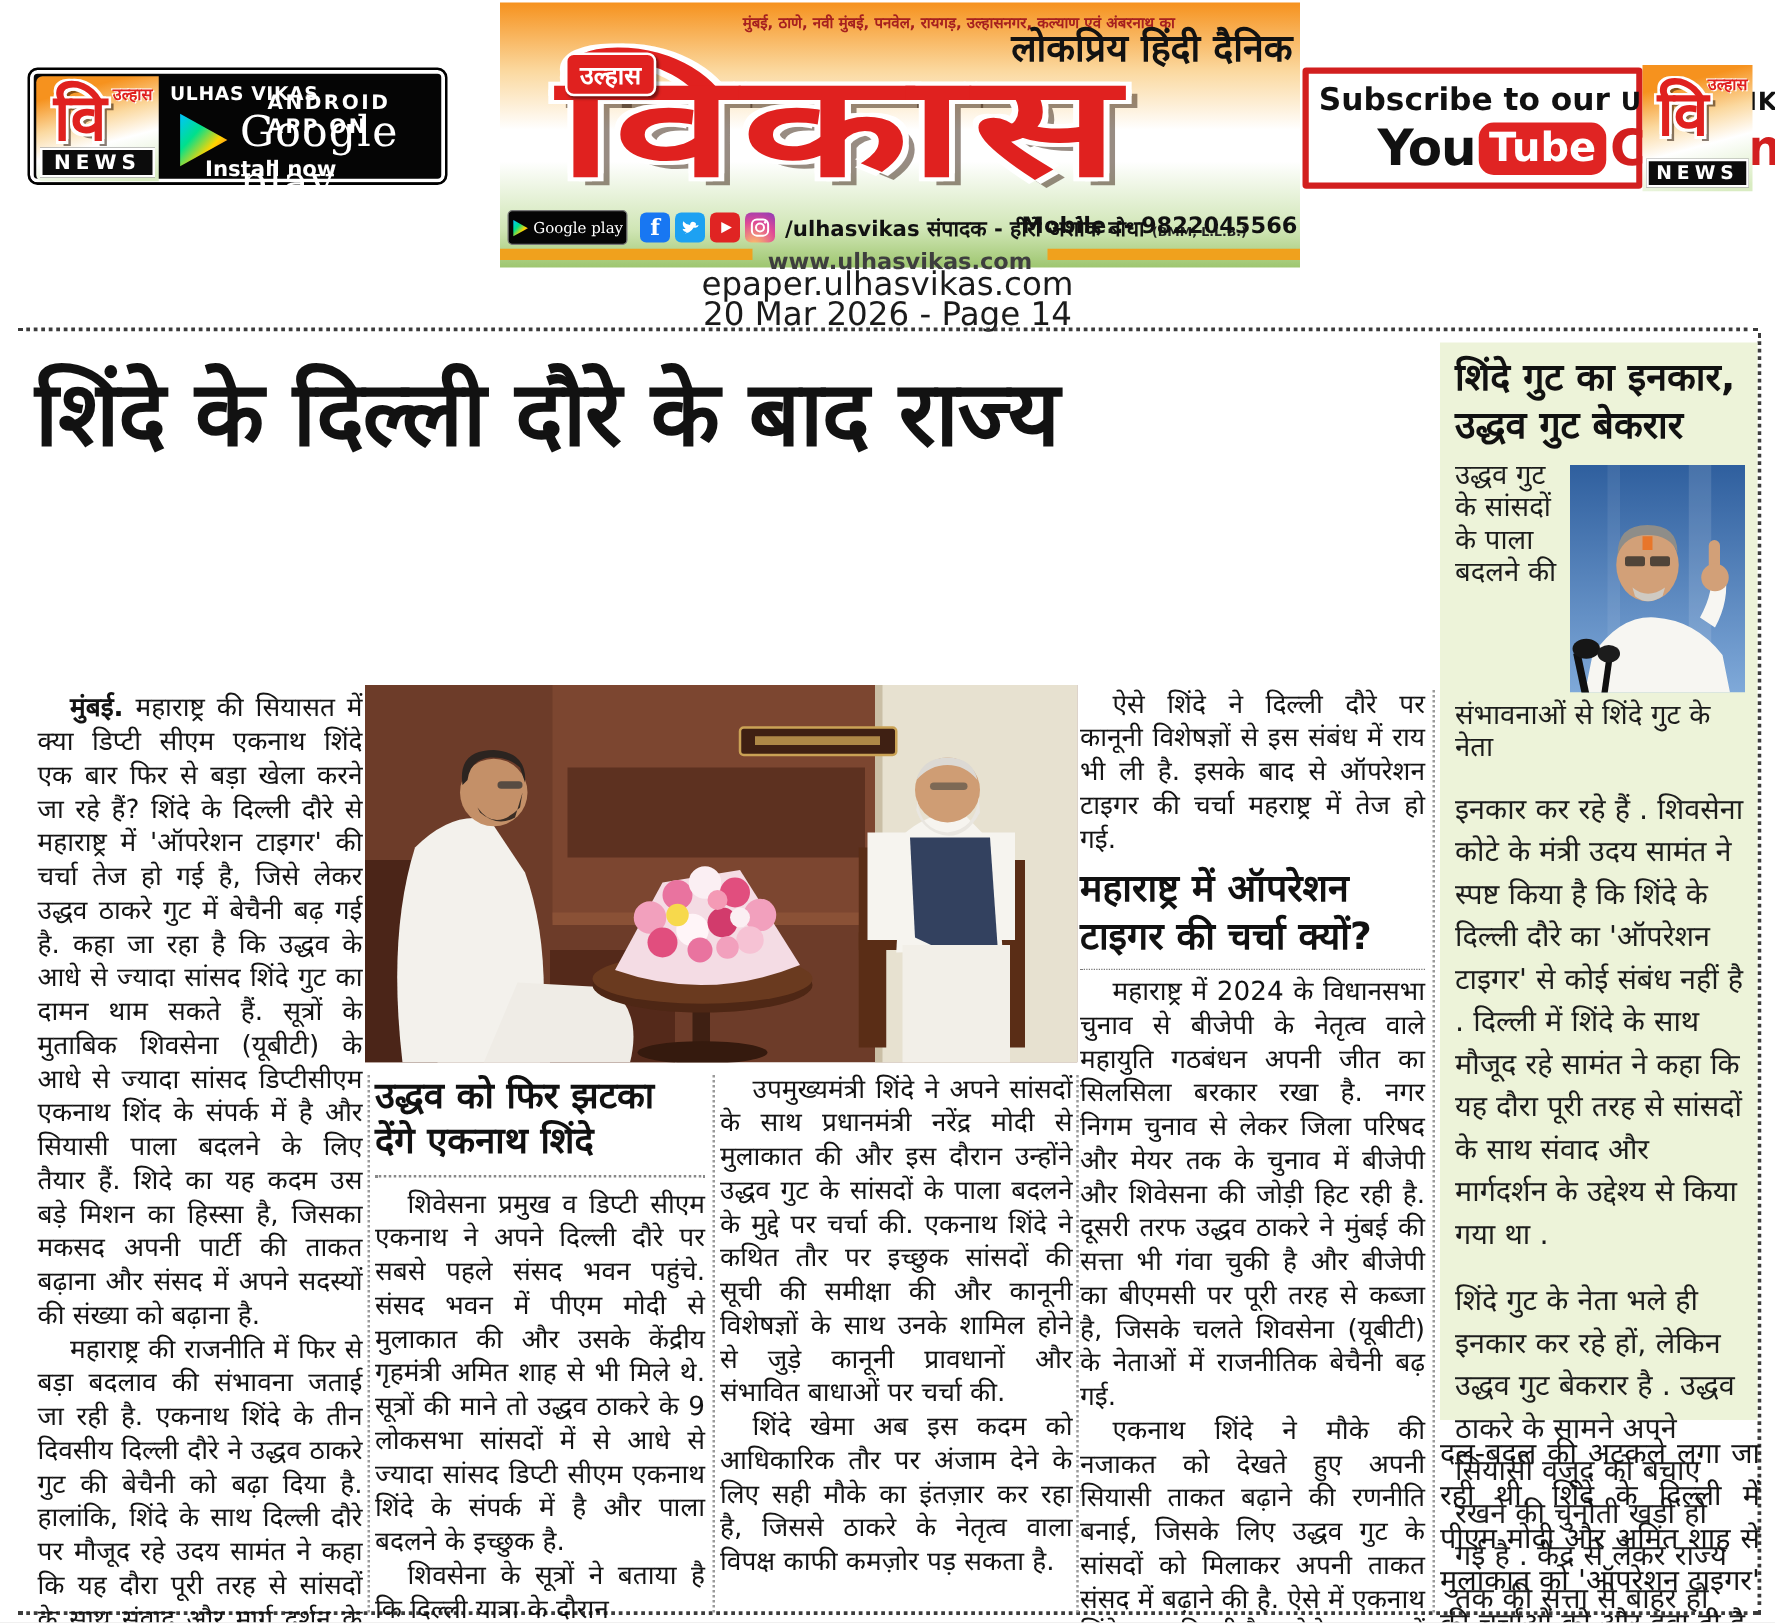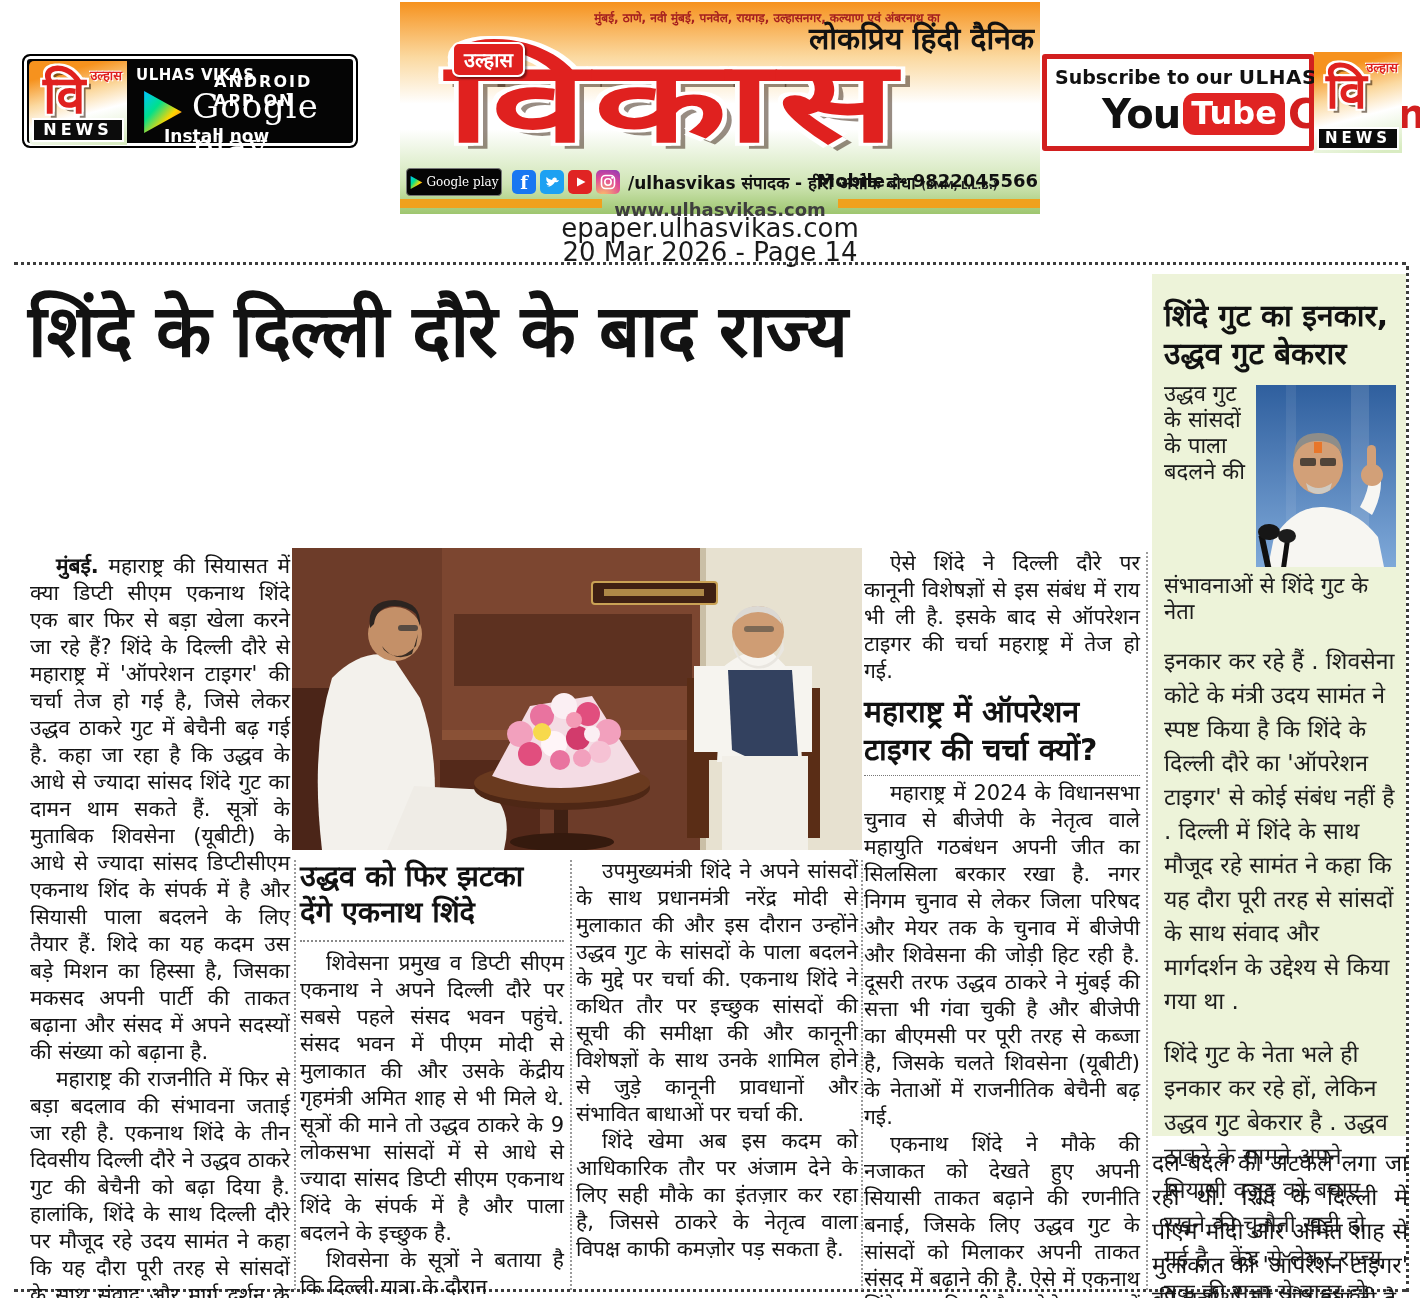--- a/index.html
+++ b/index.html
@@ -59,21 +59,21 @@
   .mh-mobile { position:absolute; right:0; top:2px; font-size:18px; font-weight:700; color:#111; }
   .mh-webbar { position:absolute; left:0; right:0; top:197px; height:15px; display:flex; align-items:flex-start; }
   .mh-webbar .bar { flex:1; height:9px; background:#f0a11d; }
   .mh-webbar .web { margin:0 12px; font-size:18px; font-weight:800; color:#3e3e3e; }
 
   
   .hdr-right { position:absolute; left:1042px; top:52px; width:362px; height:102px; }
   .yt-box { position:absolute; left:0; top:2px; width:272px; height:97px; background:#fff;
             border:5px solid #d21f1f; border-radius:3px; padding:6px 6px 0 8px; }
   .yt-l1 { white-space:nowrap; }
-  .yt-sub { font-size:19px; font-weight:700; color:#111; }
+  .yt-sub { font-size:25px; font-weight:700; color:#111; }
   .yt-brand { font-size:20px; font-weight:900; color:#111; letter-spacing:.5px; }
   .yt-l2 { margin-top:2px; display:flex; align-items:center;margin-left:47px; }
   .yt-you { font-size:40px; font-weight:900; color:#111; letter-spacing:-1px; }
   .yt-tube { background:#e02423; color:#fff; font-size:32px; font-weight:900; border-radius:12px;
              padding:1px 8px 3px; margin:0 3px; }
   .yt-ch { font-size:40px; font-weight:900; color:#d21f1f; letter-spacing:-1px; }
   .lg-b { left:272px; top:0; width:88px; height:101px; }
   .lg-b .vi-letter { font-size:50px; left:12px; top:14px; }
   .lg-b .vi-ulhas { font-size:13px; right:4px; top:6px; }
   .lg-b .vi-news { font-size:15px; line-height:19px; }
@@ -101,21 +101,21 @@
   .col3 { left:576px; top:858px; width:282px; }
   .col4 { left:864px; top:550px; width:276px; }
   .caption { font-size:29px; line-height:36px; font-weight:800; text-align:left; text-indent:0; color:#111; }
   .cap-rule { border-top:2px dotted #888; margin:10px 0 8px; }
   .subhead { font-size:30px; line-height:38px; font-weight:800; text-align:left; text-indent:0; color:#111;
              margin-top:8px; }
   .sub-rule { border-top:1px dotted #777; margin:6px 0 4px; }
 
   
   .sidebar { position:absolute; left:1152px; top:274px; width:254px; height:862px;
-             background:#edf3d9; padding:23px 10px 8px 12px; }
+             background:#edf3d9; padding:10px 10px 8px 12px; }
   .sb-head { font-size:30px; line-height:38px; font-weight:800; color:#111; margin-bottom:8px; }
   .sb-photo { float:right; width:140px; height:182px; margin:4px 0 6px 8px; }
   .sb-photo svg { width:100%; height:100%; display:block; }
   .sb-intro { font-size:22px; line-height:26px; color:#1c1c1c; }
   .sb-p { font-size:23px; line-height:34px; color:#1c1c1c;margin-top:19px; }
   .sb-below { position:absolute; left:1152px; top:1146px; width:256px; font-size:23px; line-height:34px;
               text-align:justify; color:#141414; }
 </style>
 </head>
 <body>

